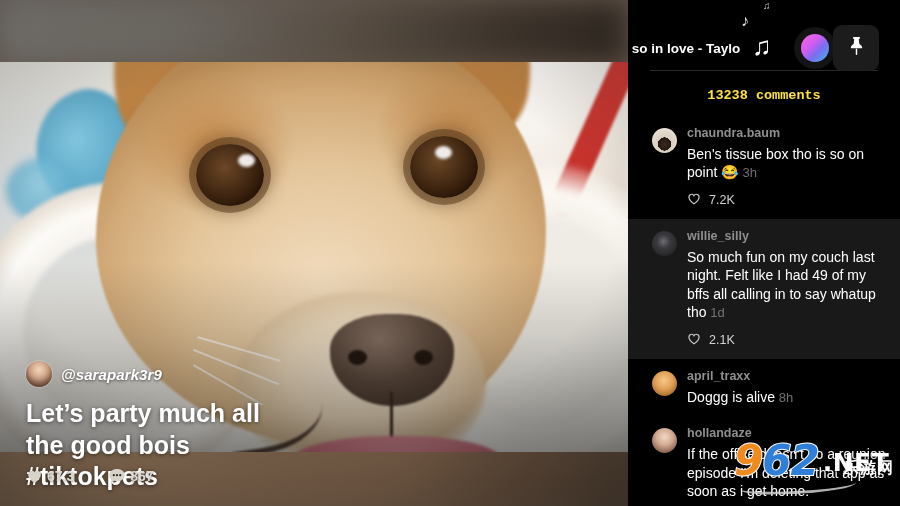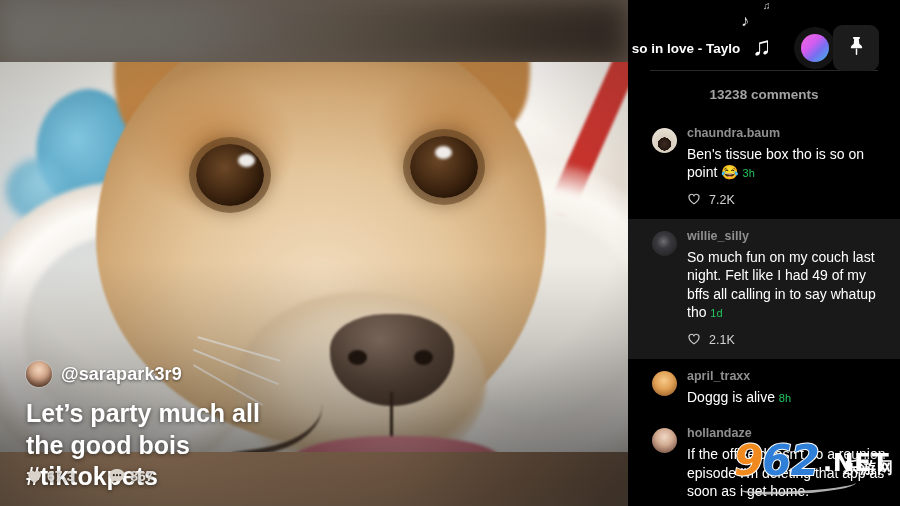--- a/index.html
+++ b/index.html
@@ -150,22 +150,23 @@
 
   
   .overlay { position:absolute; left:26px; bottom:14px; width:460px; z-index:6; }
   .author-row { display:flex; align-items:center; gap:9px; margin-bottom:11px; }
   .author-av {
     width:26px; height:26px; border-radius:50%; flex:none;
     background:radial-gradient(circle at 50% 34%, #f0d3bb 0%, #d8a98a 44%, #8d5f48 78%, #5c3a2b 100%);
     box-shadow:inset 0 -5px 8px rgba(0,0,0,.35), 0 0 0 1px rgba(255,255,255,.22);
   }
   .author-name {
-    font-size:18px; font-weight:700; color:#fff; letter-spacing:.1px;
+    font-size:15px; font-weight:700; color:#fff; letter-spacing:.1px;
     text-shadow:0 1px 3px rgba(0,0,0,.6);
+    font-style:italic;
   }
   .caption {
     font-size:25px; font-weight:700; line-height:1.25; color:#fff;
     text-shadow:0 1px 4px rgba(0,0,0,.55);
   }
 
   
   .stats { position:absolute; left:26px; bottom:22px; display:flex; align-items:center; gap:34px; z-index:7; }
   .stat { display:flex; align-items:center; gap:4px; }
   .stat-txt { font-size:14px; font-weight:600; color:#ded9d2; text-shadow:0 1px 3px rgba(0,0,0,.5); }
@@ -195,34 +196,34 @@
     background:linear-gradient(135deg,#f06ae0 0%,#d35cf0 38%,#7a6ef0 62%,#3fb8e8 100%);
   }
   .pin-btn {
     position:absolute; right:21px; top:25px; width:46px; height:46px; border-radius:9px;
     background:#1c1c1c; display:flex; align-items:center; justify-content:center;
   }
 
   .divider { height:1px; background:#2a2a2a; margin:0 22px; }
 
   .count-row { text-align:center; padding:14px 0 13px; }
-  .count-txt { font-size:13.5px; font-weight:700; color:#a3a3a3; }
+  .count-txt { font-size:13.5px; font-weight:700; color:#fde047;font-family:Liberation Mono, monospace; }
 
   .comments { position:relative; }
   .cmt { display:flex; gap:10px; padding:10px 14px 10px 24px; }
   .cmt.hl { background:#191919; }
   .c-av { width:25px; height:25px; border-radius:50%; flex:none; margin-top:2px; }
   .c-av.a1 { background:radial-gradient(circle at 50% 64%, #3b2a20 0%, #241812 32%, #d9cfc0 33%, #efe9df 100%); }
   .c-av.a2 { background:radial-gradient(circle at 46% 42%, #6e6e72 0%, #3a3a3e 34%, #1b1b1d 100%); }
   .c-av.a3 { background:radial-gradient(circle at 48% 38%, #f6c98a 0%, #e2a257 42%, #a86c2f 78%, #6d431c 100%); }
   .c-av.a4 { background:radial-gradient(circle at 50% 36%, #efd9c6 0%, #d3ab93 40%, #8e6a58 74%, #4e3a33 100%); }
   .c-body { flex:1; min-width:0; }
   .c-user { font-size:12.5px; color:#8f8f8f; font-weight:600; margin-bottom:5px; }
   .c-text { font-size:14px; line-height:1.32; color:#fff; font-weight:500; }
-  .c-time { color:#22c55e; font-weight:500; font-size:11px; }
+  .c-time { color:#737373; font-weight:500; font-size:13px; }
   .c-likes { display:flex; align-items:center; gap:8px; margin-top:9px; }
   .c-like-n { font-size:12.5px; color:#d3d3d3; font-weight:500; }
 
   
   .wm { position:absolute; right:0; bottom:6px; width:170px; height:62px; z-index:40; pointer-events:none; }
   .wm-main { position:absolute; left:4px; top:2px; display:flex; align-items:flex-end; }
   .wm-962 {
     font-family:"DejaVu Sans", sans-serif; font-size:42px; font-weight:700; font-style:italic;
     letter-spacing:-1px; line-height:1;
   }

